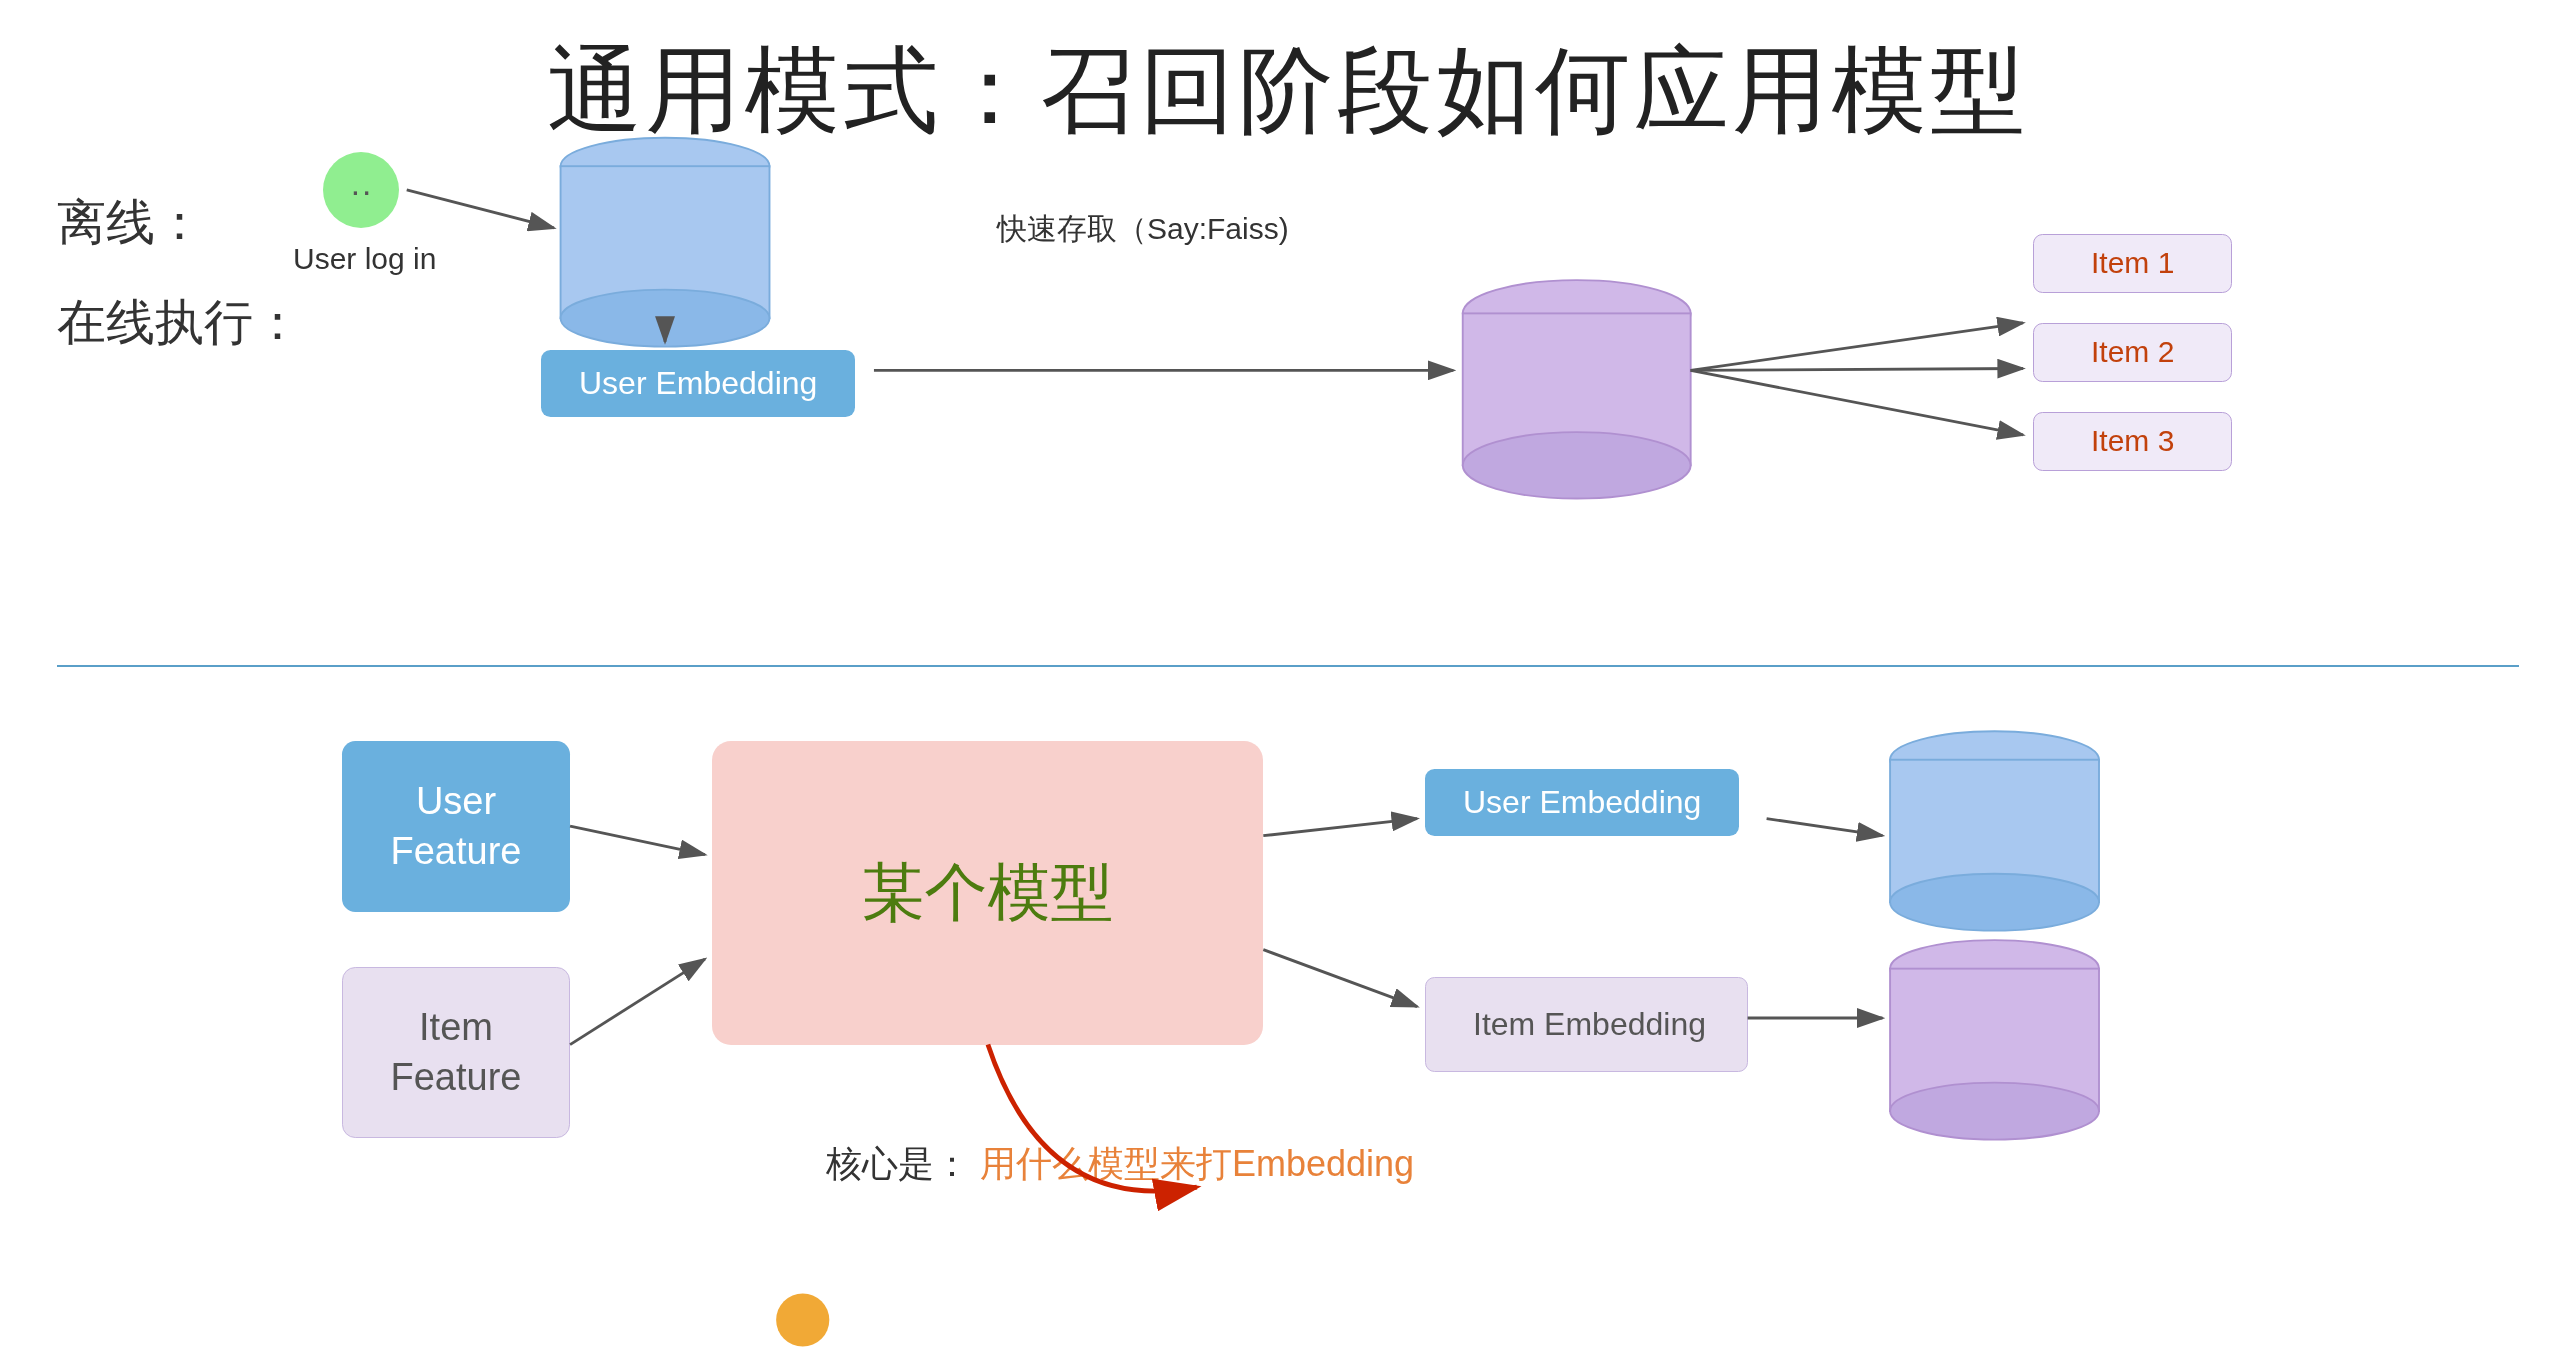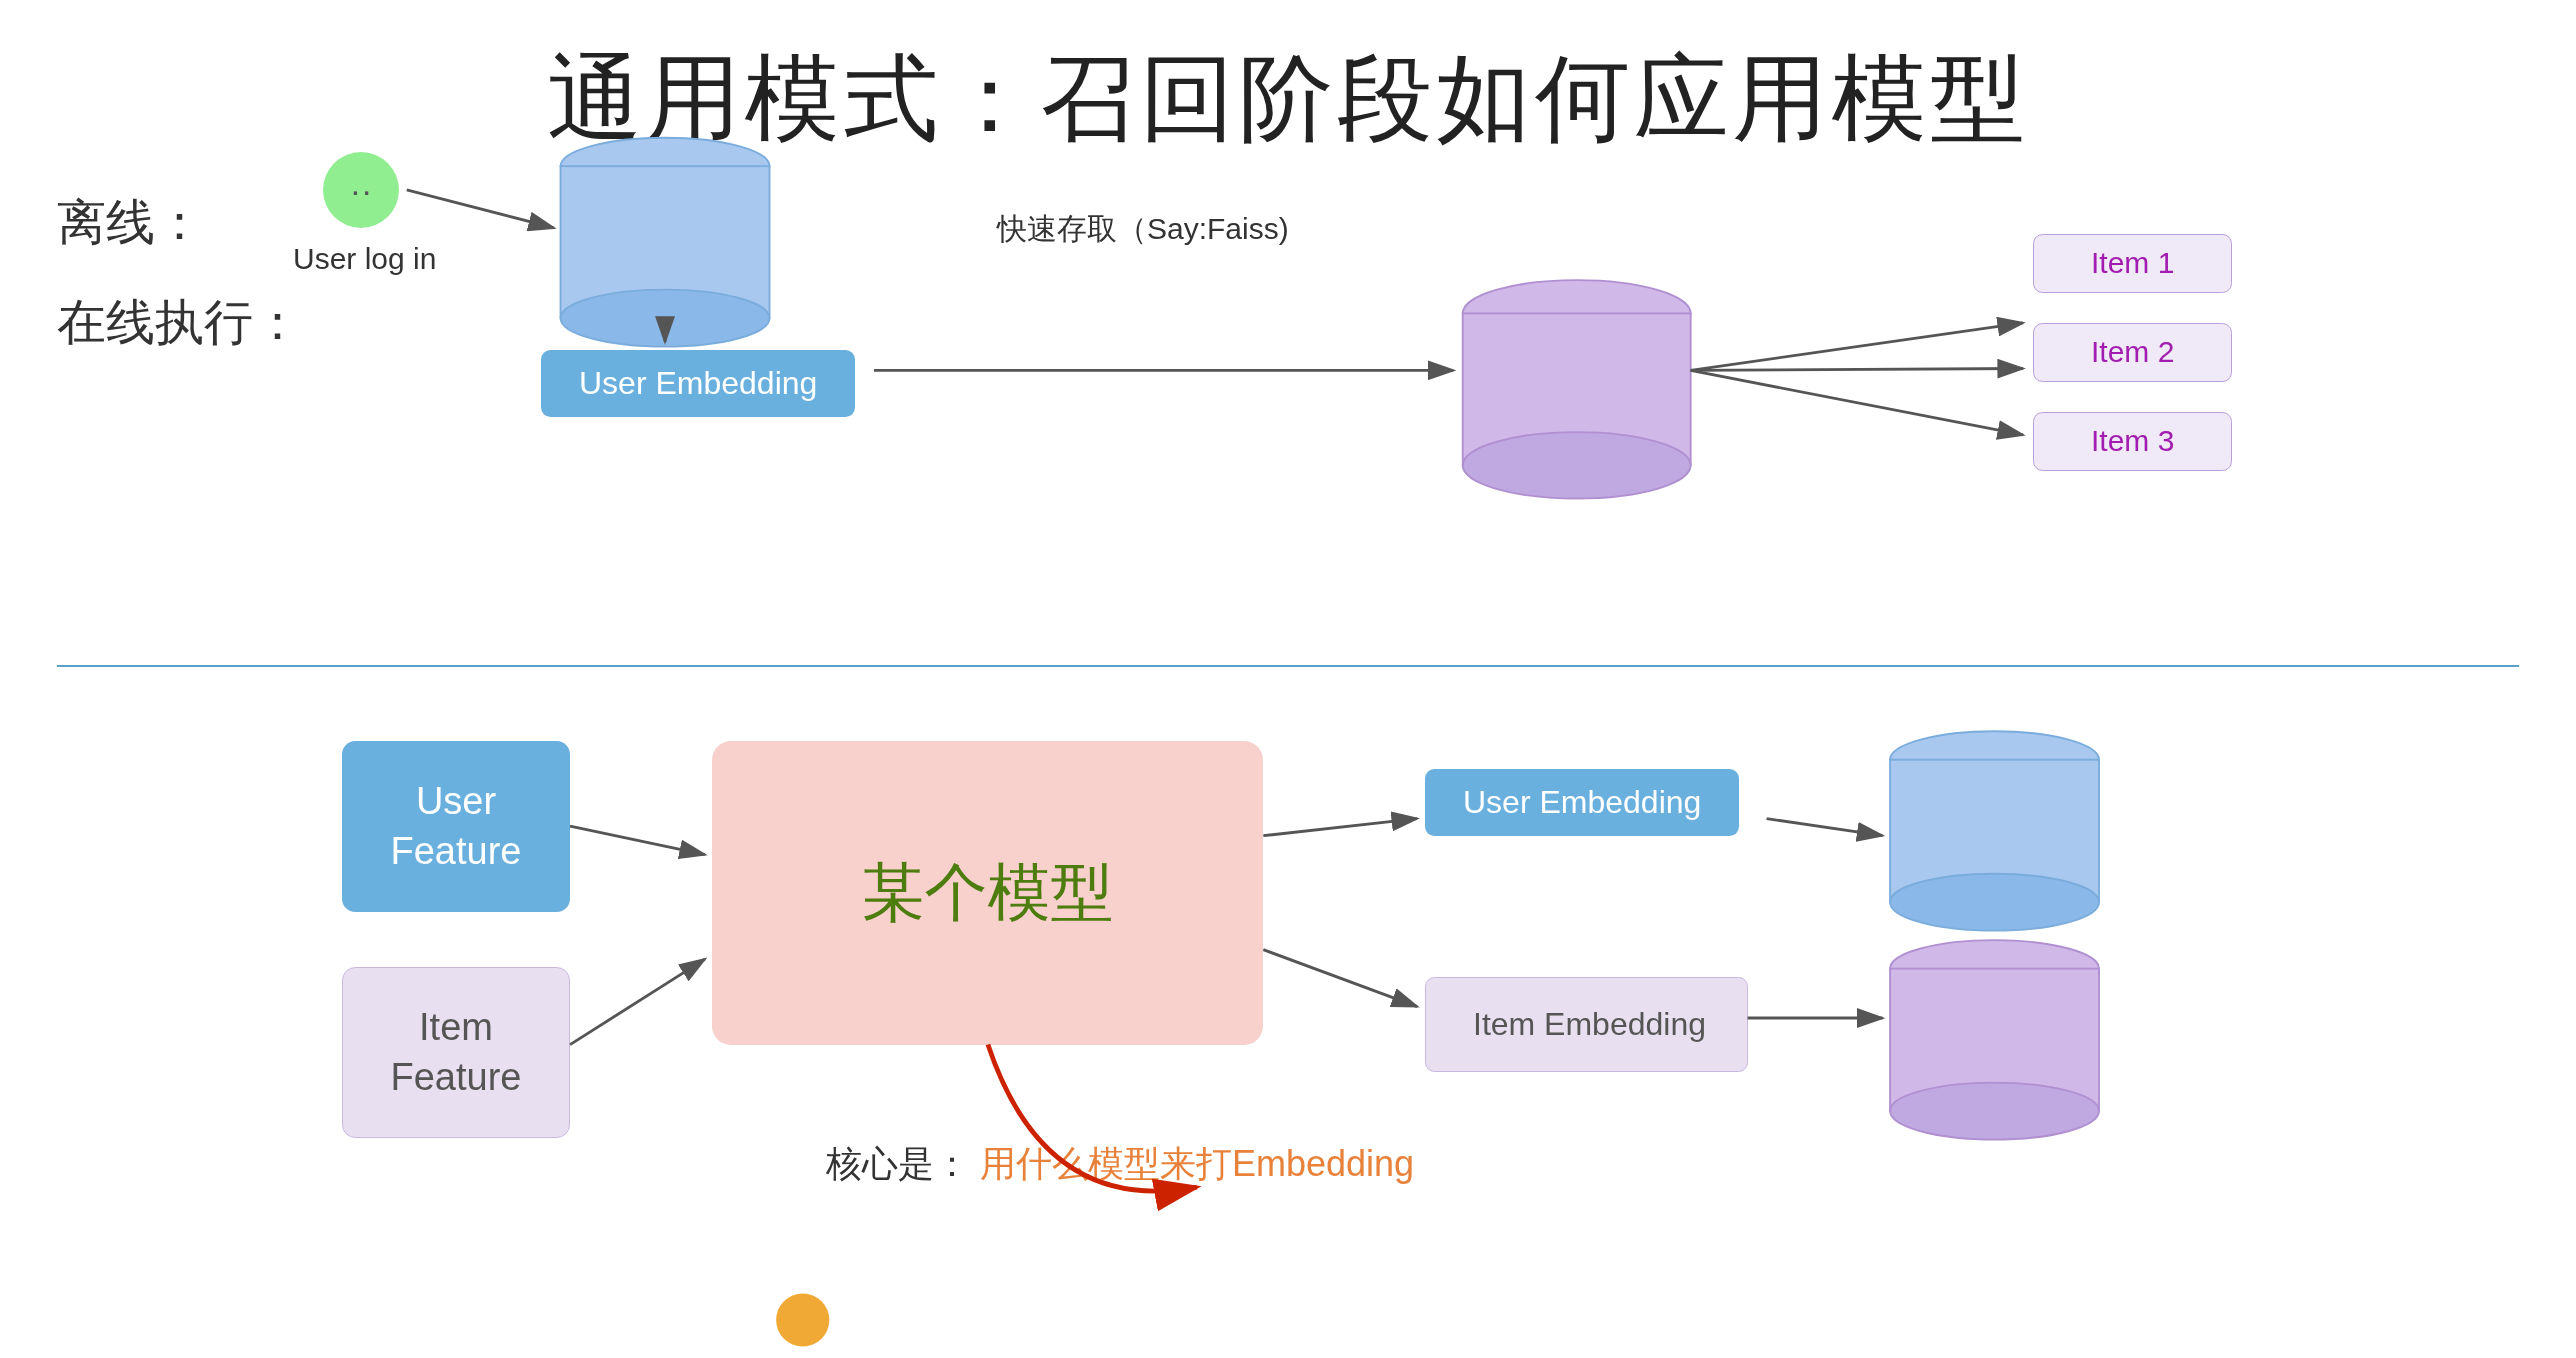--- a/index.html
+++ b/index.html
@@ -10,21 +10,21 @@
       height: 1358px;
       overflow: hidden;
       position: relative;
     }
 
     .page-title {
       text-align: center;
       font-size: 95px;
       font-weight: 500;
       color: #222;
-      padding-top: 36px;
+      padding-top: 28px;
       letter-spacing: 3.8px;
     }
 
     .section-label {
       font-size: 49px;
       color: #333;
       position: absolute;
       left: 57px;
       top: 50%;
       transform: translateY(-50%);
@@ -90,21 +90,21 @@
       color: #333;
     }
 
     
     .item-box {
       position: absolute;
       border: 1.9px solid #b8a0d8;
       background: #f0eaf8;
       border-radius: 9.5px;
       font-size: 30px;
-      color: #a21caf;
+      color: #c2410c;
       text-align: center;
       padding: 11.4px 57px;
       white-space: nowrap;
     }
 
     
     .feature-box-blue {
       position: absolute;
       background: #6ab0de;
       color: #fff;

